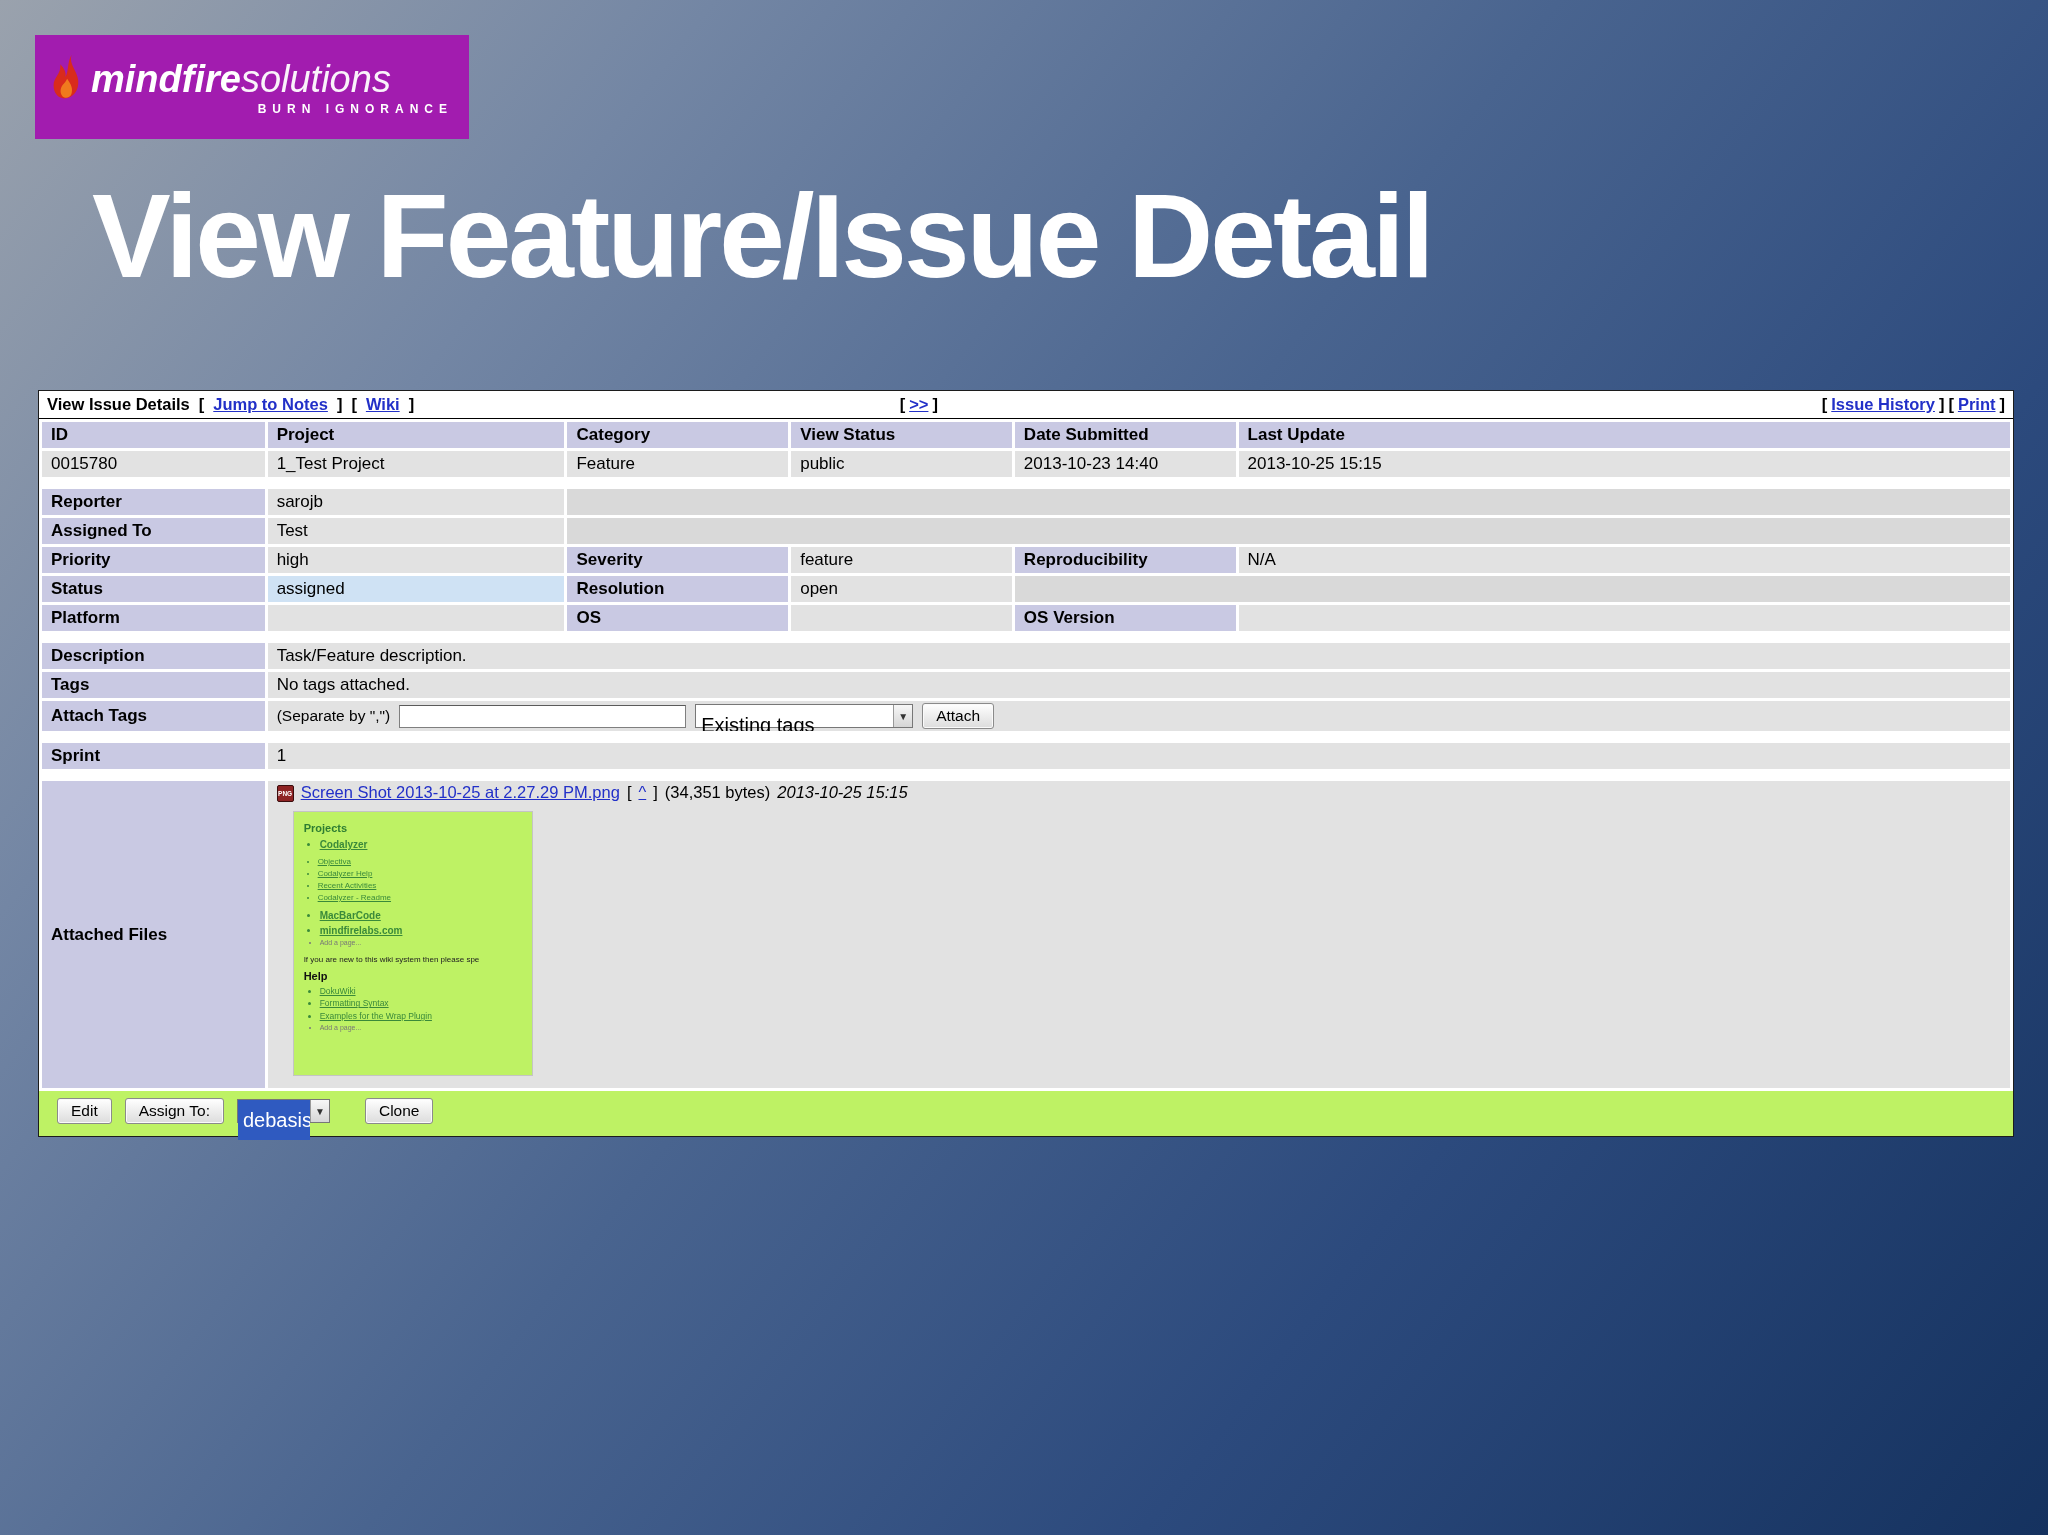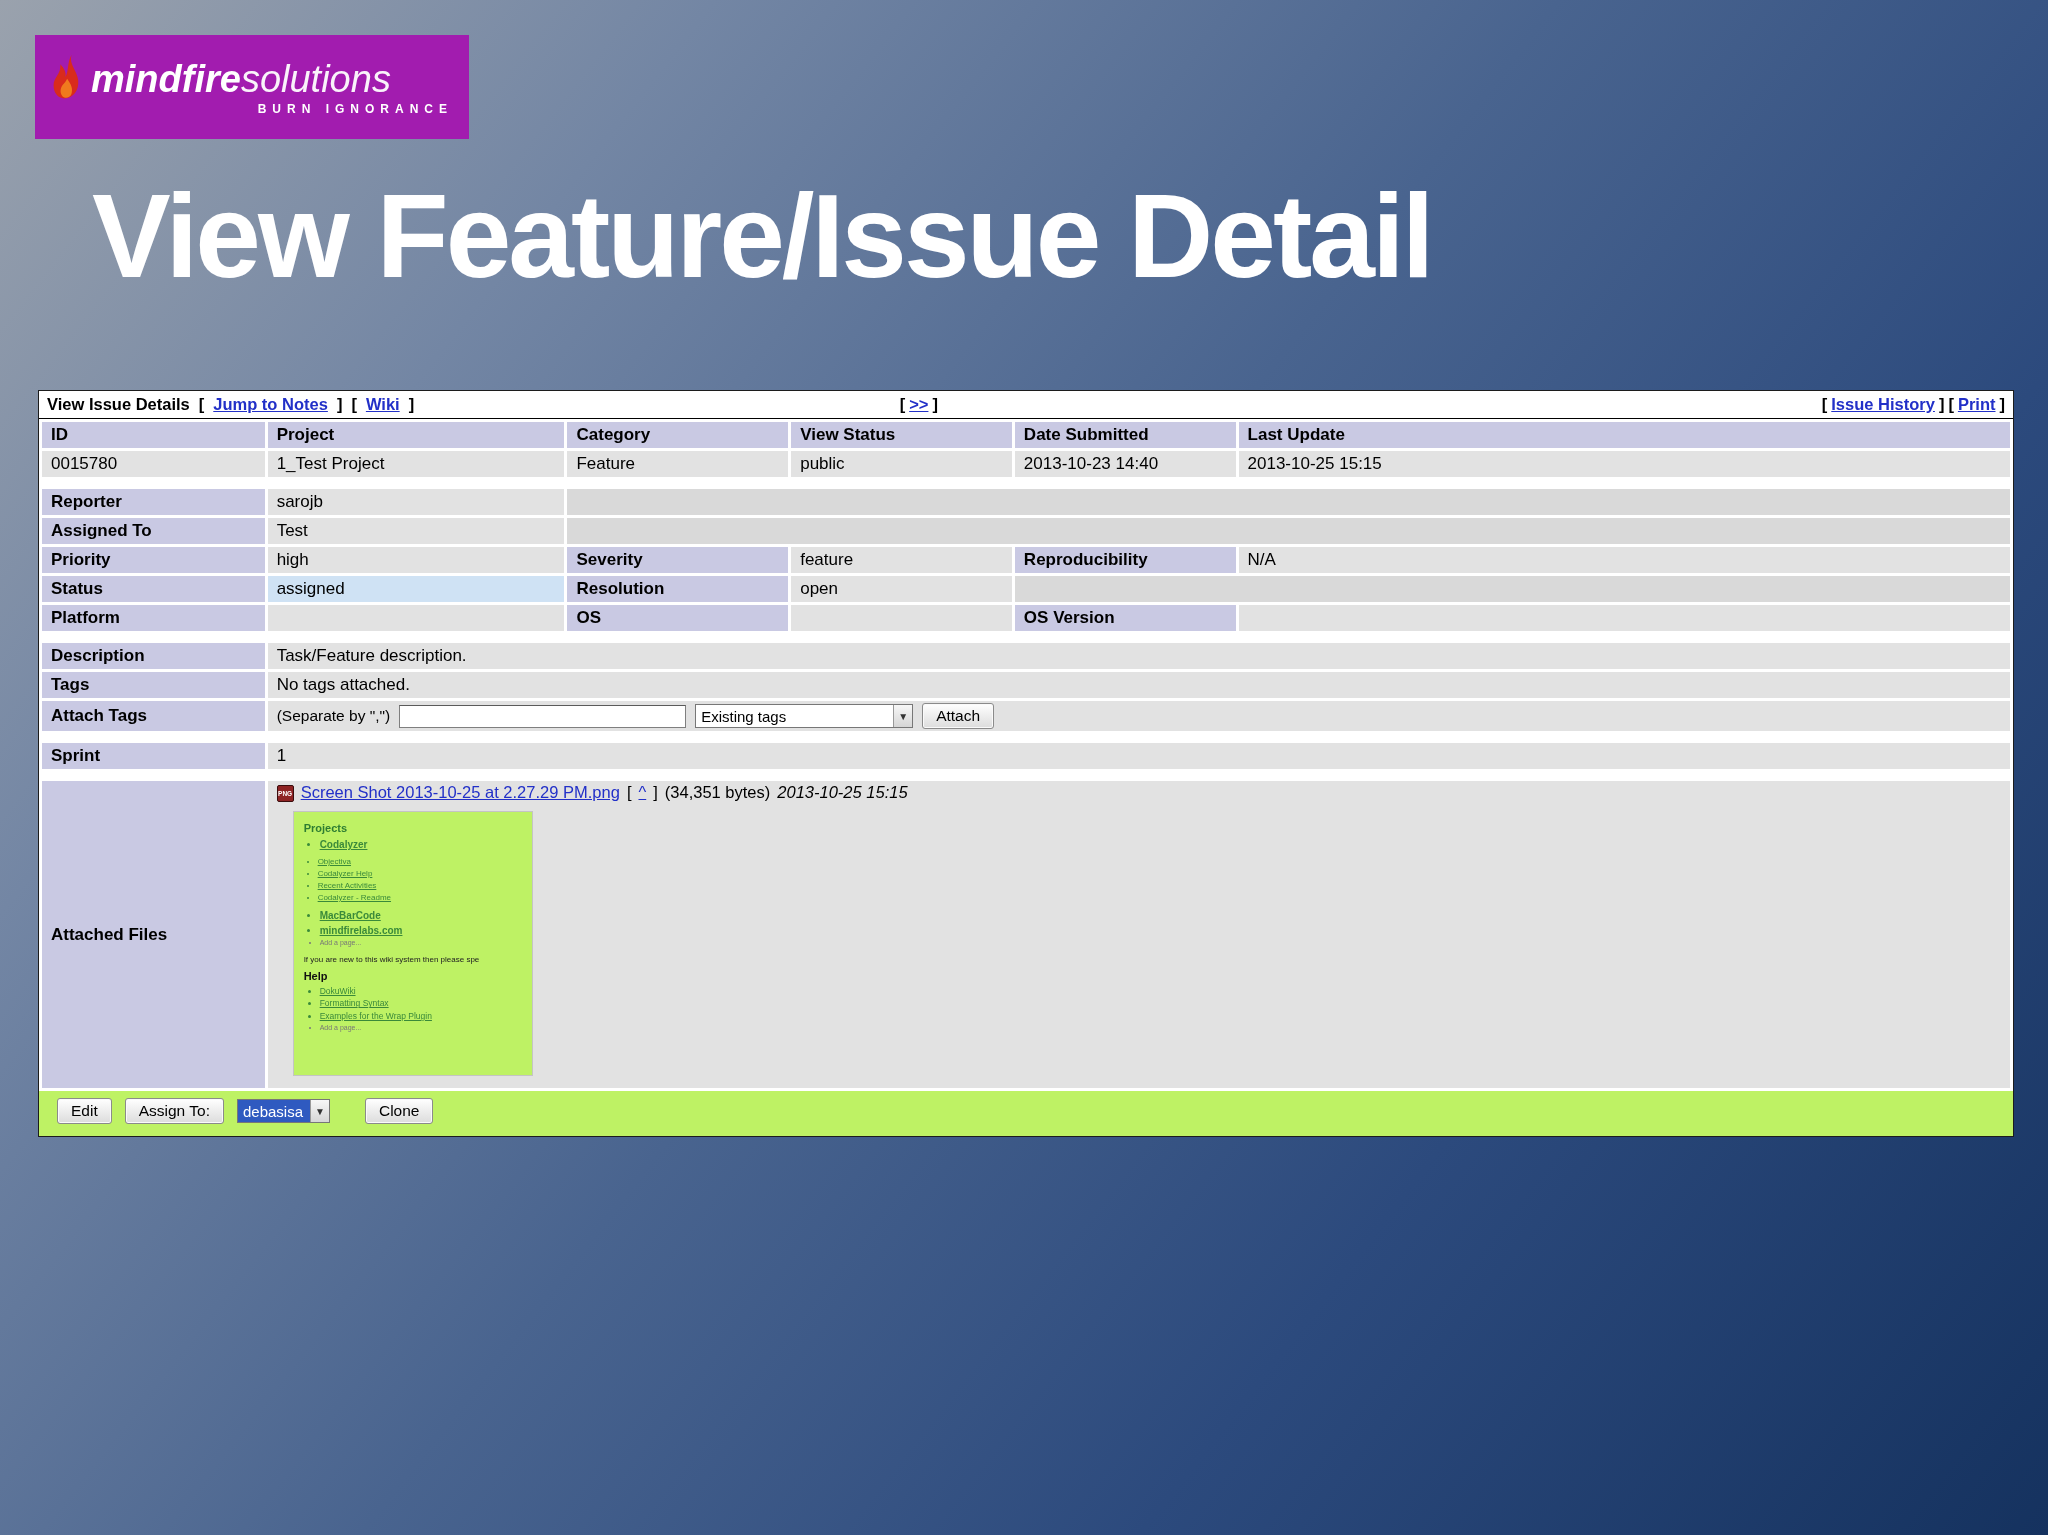--- a/index.html
+++ b/index.html
@@ -64,21 +64,21 @@
   td.attach-cell { height:33px; }
   .attach-row { display:flex; align-items:center; gap:9px; }
   .hint { font-size:15.5px; }
   input.tag-input {
     width:287px; height:23px; border:1px solid #7f7f7f; border-top-color:#5a5a5a;
     background:#fff; font-size:15px; padding:0 5px; font-family:inherit;
   }
   .sel {
     display:flex; align-items:stretch; height:24px; border:1px solid #777; background:#fff;
   }
-  .sel .sel-txt { flex:1; font-size:15px; padding:2px 5px; display:flex; align-items:center; overflow:hidden; white-space:nowrap; }
+  .sel .sel-txt { flex:1; font-size:20px; padding:20px 5px; display:flex; align-items:center; overflow:hidden; white-space:nowrap; }
   .sel .sel-arrow {
     flex:0 0 19px; border-left:1px solid #999;
     background:linear-gradient(#f7f7f7,#d6d6d6);
     display:flex; align-items:center; justify-content:center;
     font-size:10px; color:#333;
   }
   .sel.tags { width:218px; }
   .sel.assign { width:93px; }
   .sel.assign .sel-txt { background:#2f5ac0; color:#fff; }
 

